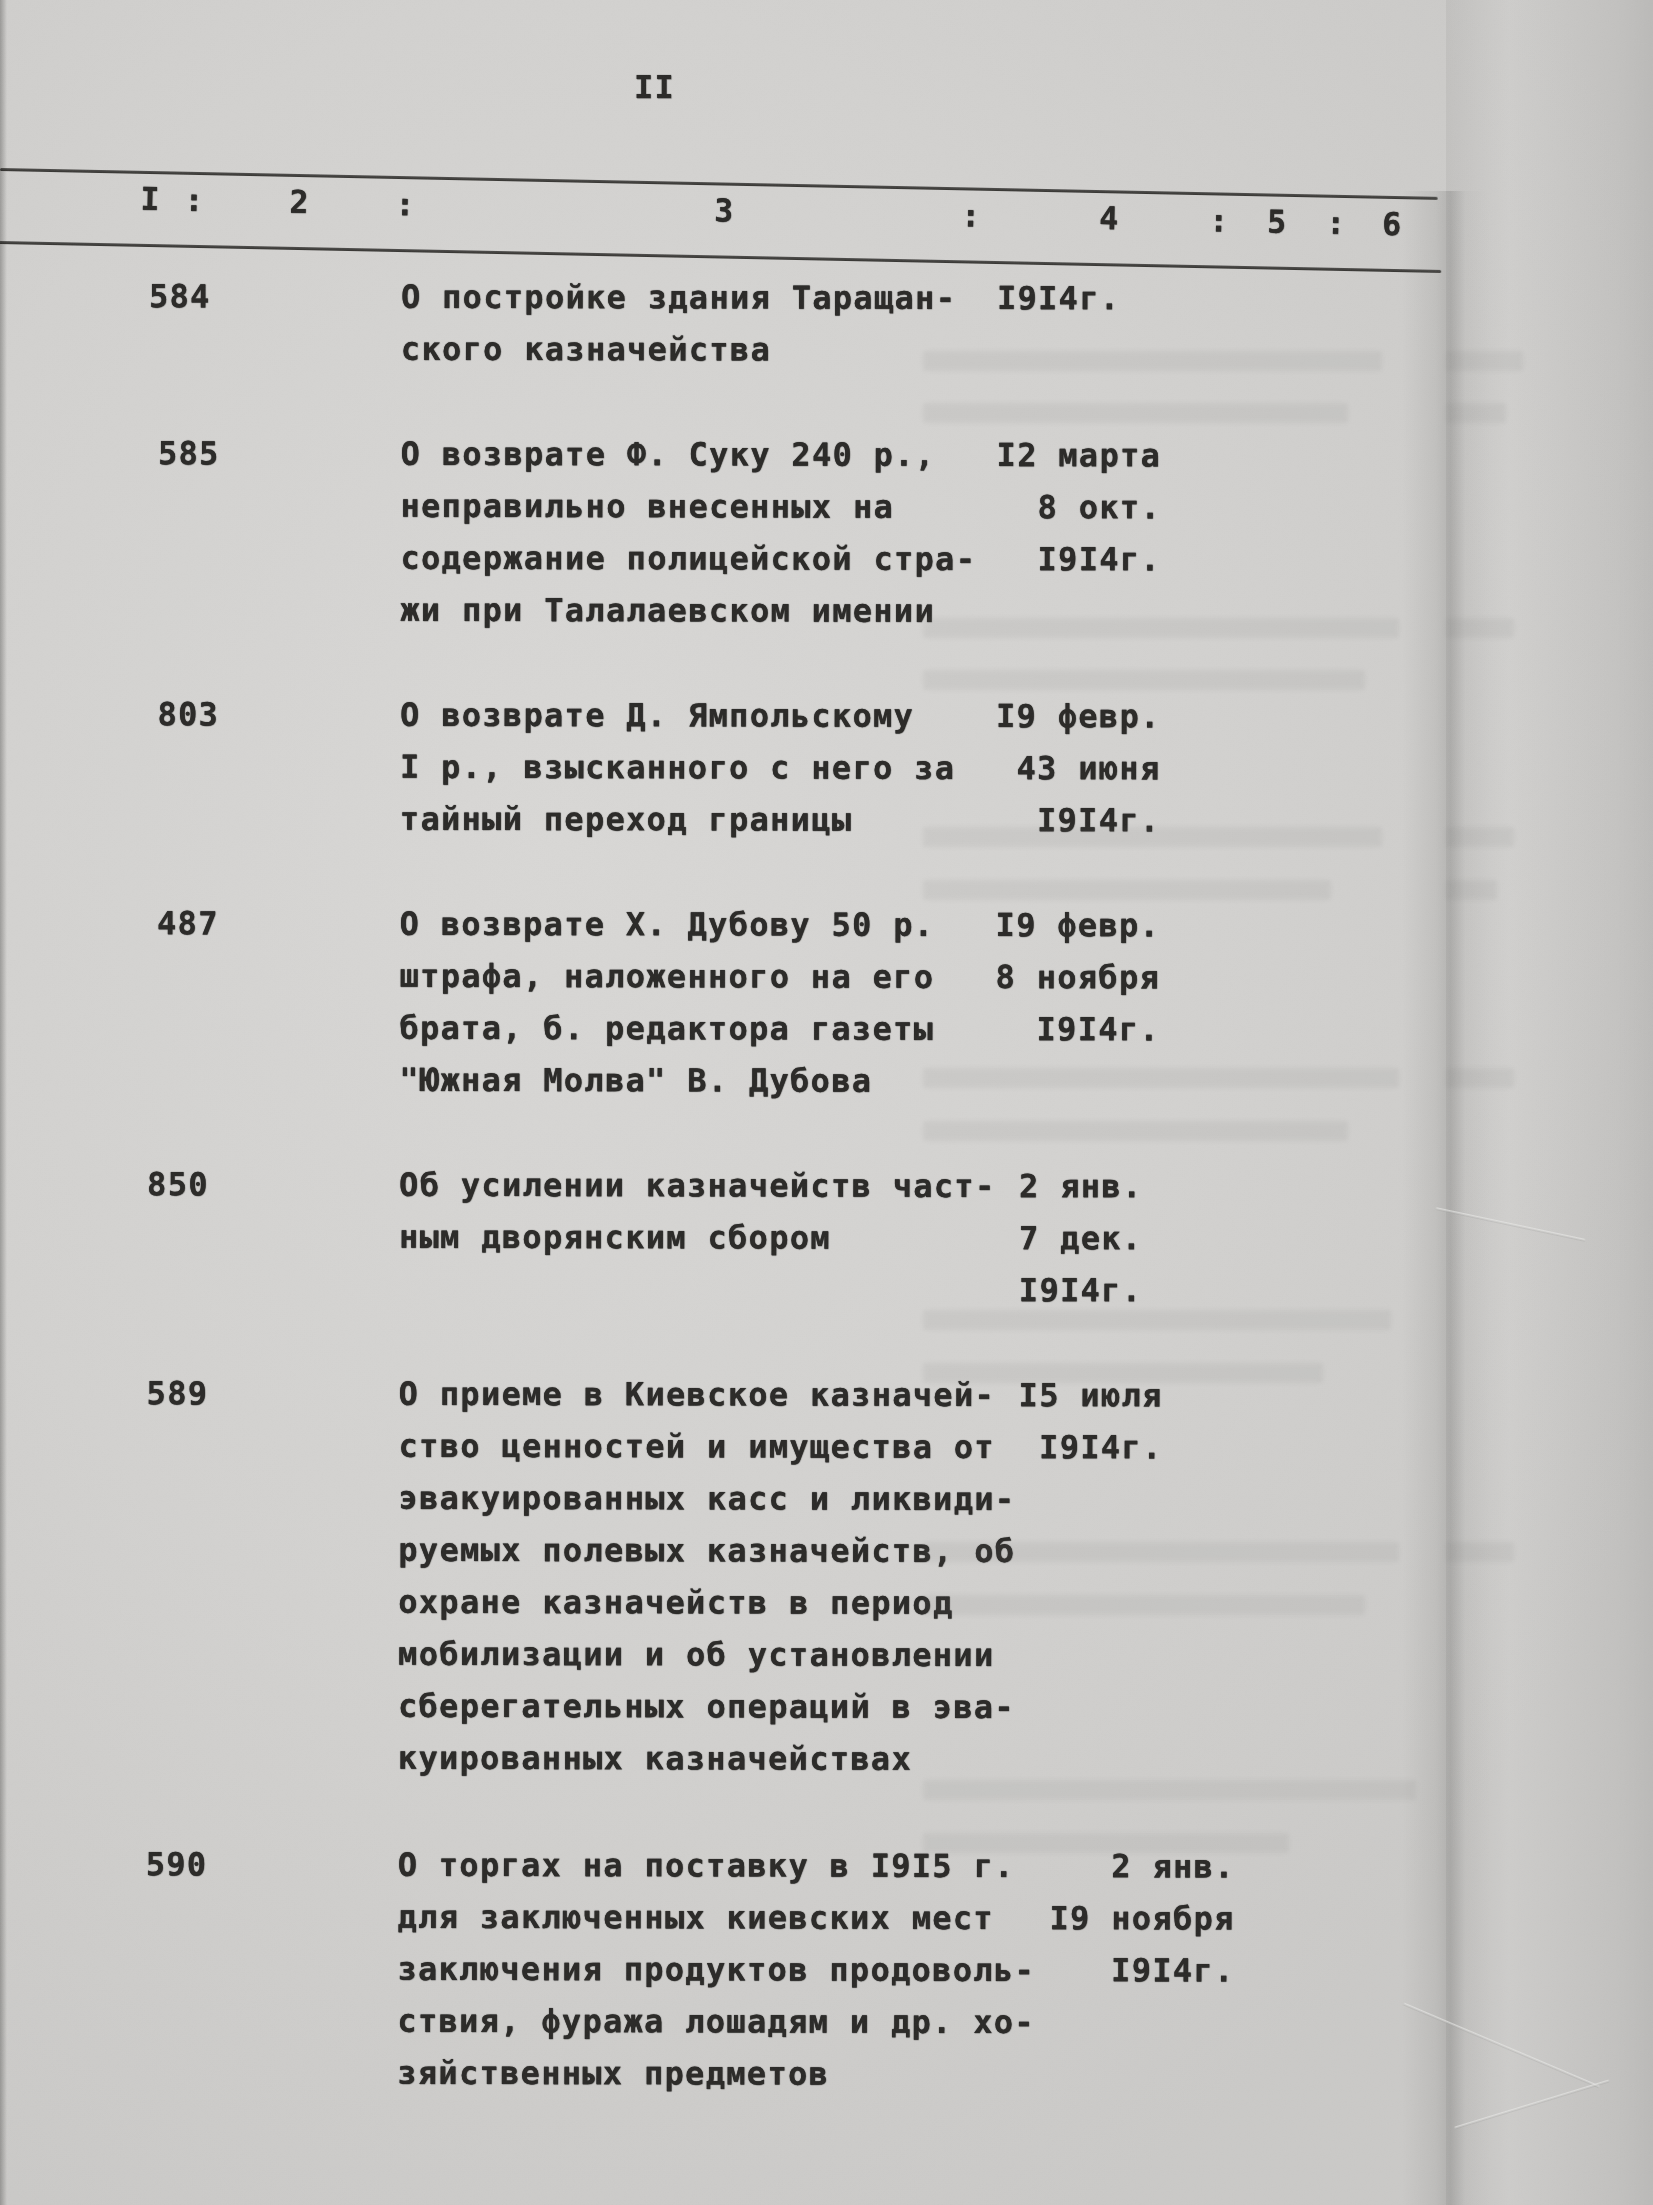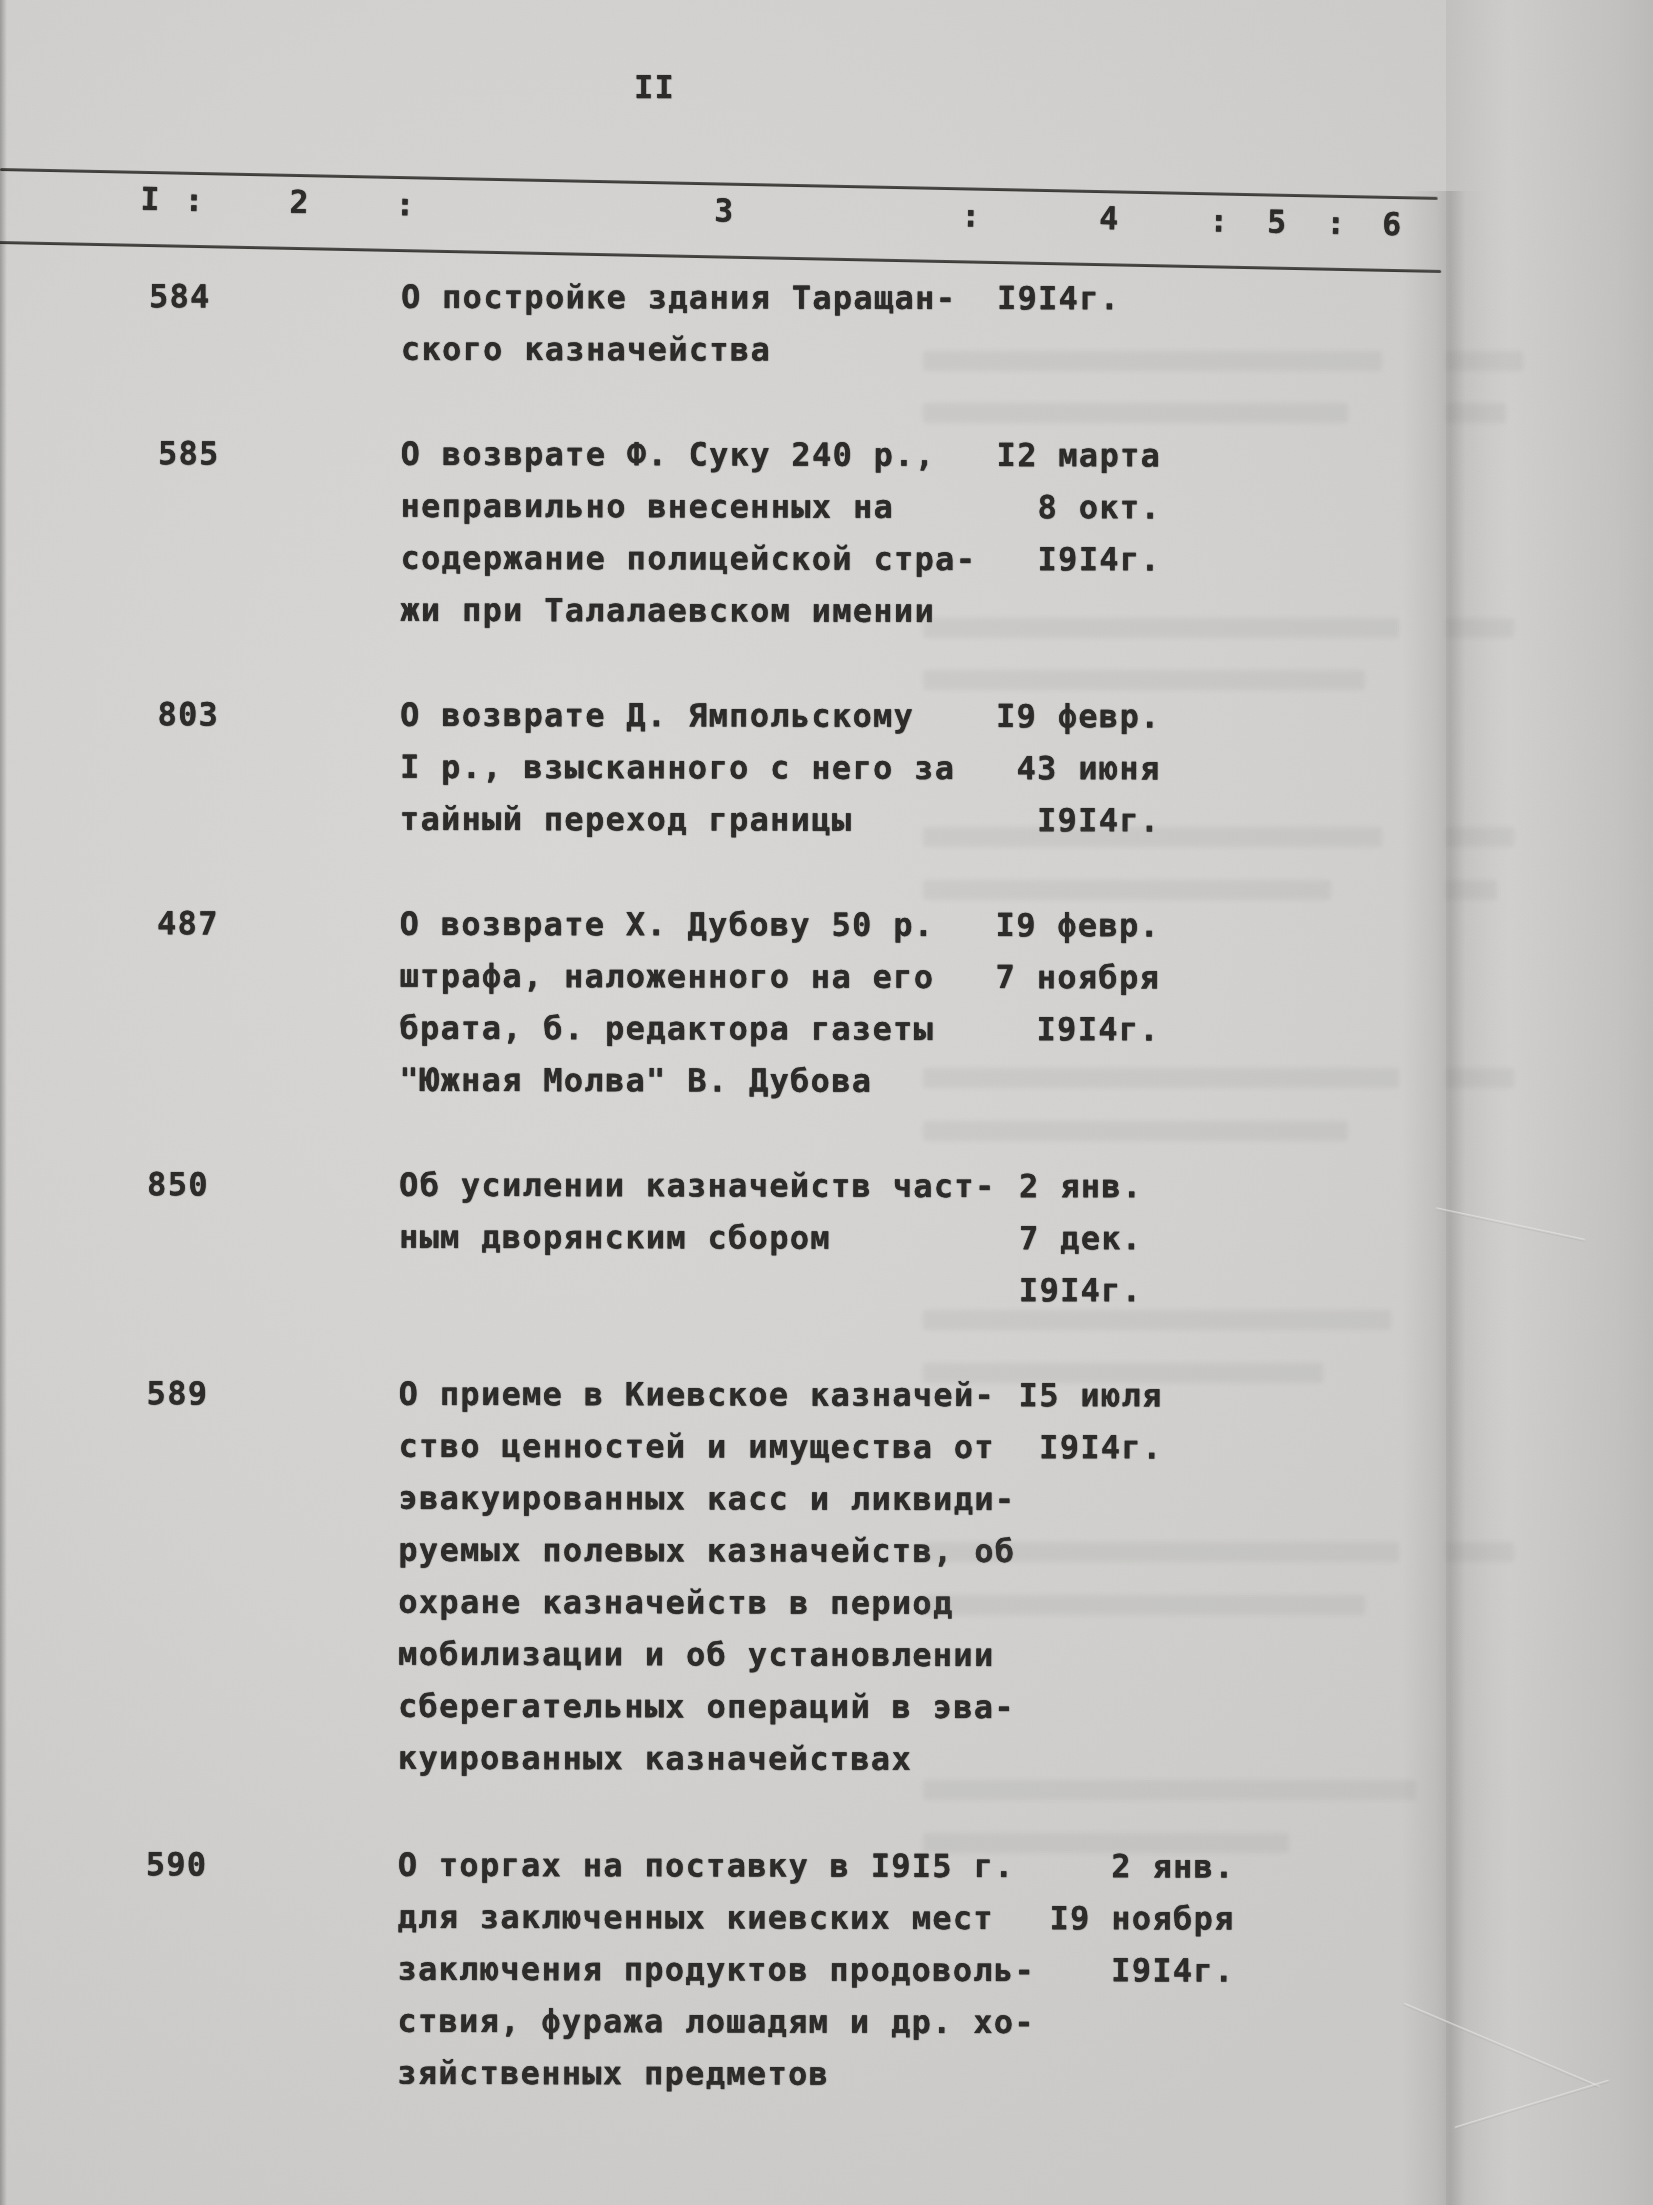--- a/index.html
+++ b/index.html
@@ -101,21 +101,21 @@
       <div class="entry" style="min-height: 209px;">
         <div class="num line">487</div>
         <div class="desc">
           <div class="line">О возврате Х. Дубову 50 р.</div>
           <div class="line">штрафа, наложенного на его</div>
           <div class="line">брата, б. редактора газеты</div>
           <div class="line">"Южная Молва" В. Дубова</div>
         </div>
         <div class="dates" style="left: 997px;">
           <div class="line">I9 февр.</div>
-          <div class="line">7 ноября</div>
+          <div class="line">8 ноября</div>
           <div class="line">I9I4г.</div>
         </div>
       </div>
       <div class="entry" style="min-height: 157px;">
         <div class="num line">850</div>
         <div class="desc">
           <div class="line">Об усилении казначейств част-</div>
           <div class="line">ным дворянским сбором</div>
         </div>
         <div class="dates" style="left: 1021px;">

